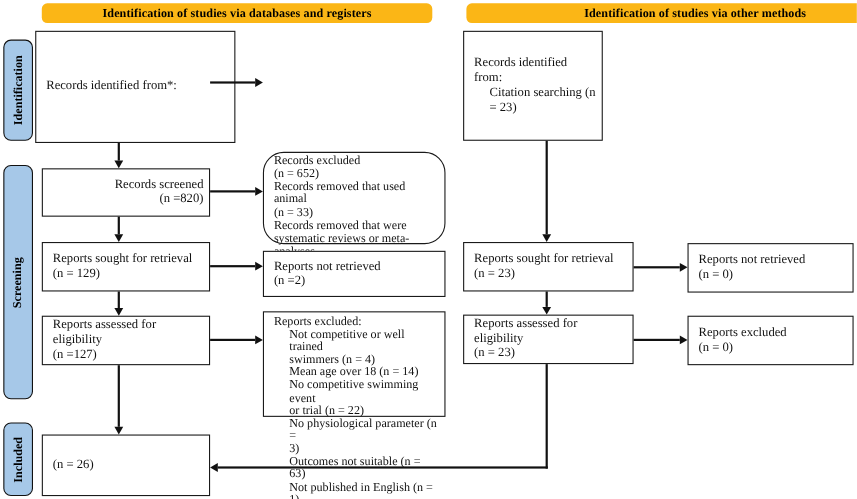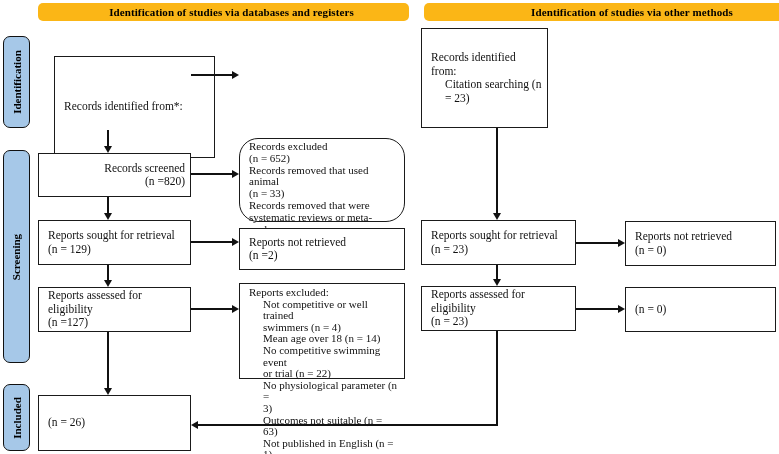--- a/index.html
+++ b/index.html
@@ -42,34 +42,34 @@
   .arrL { position:absolute; width:0; height:0;
           border-top:4px solid transparent; border-bottom:4px solid transparent;
           border-right:7px solid #111; }
   i { font-style:italic; }
 </style>
 </head>
 <body>
 
 <div class="fig">
 
-  <div class="hdr" style="left:38px; top:3px; width:355px;padding-left:16px;">Identification of studies via databases and registers</div>
+  <div class="hdr" style="left:38px; top:3px; width:355px;">Identification of studies via databases and registers</div>
   <div class="hdr" style="left:424px; top:3px; width:352px;padding-left:32px;">Identification of studies via other methods</div>
 
   <div class="side" style="top:36px; height:92px;">
     <span>Identification</span>
   </div>
   <div class="side" style="top:150px; height:213px;">
     <span>Screening</span>
   </div>
   <div class="side" style="top:384px; height:67px;">
     <span>Included</span>
   </div>
 
-  <div class="box center" style="left:54px; top:28px; width:161px; height:102px;margin-top:28px;">
+  <div class="box center" style="left:32px; top:28px; width:182px; height:102px;">
     <div>Records identified from*:</div>
   </div>
 
 
   <div class="box center" style="left:421px; top:28px; width:127px; height:100px;">
     <div>Records identified from:</div>
     <div class="ind">Citation searching (n = 23)</div>
   </div>
 
   <div class="box center" style="left:38px; top:153px; width:153px; height:44px;text-align:right;">
@@ -122,20 +122,21 @@
 Outcomes not suitable (n = 63)
 Not published in English (n = 1)</div>
   </div>
 
   <div class="box center" style="left:421px; top:286px; width:155px; height:45px;">
     <div>Reports assessed for eligibility</div>
     <div>(n = 23)</div>
   </div>
 
   <div class="box center" style="left:625px; top:287px; width:151px; height:45px;">
+    <div>Reports excluded</div>
     <div>(n = 0)</div>
   </div>
 
   <div class="box center" style="left:38px; top:395px; width:153px; height:56px;">
     <div>(n = 26)</div>
   </div>
 
   <div class="vl" style="left:107px; top:130px; height:16px;"></div>
   <div class="arrD" style="left:104px; top:146px;"></div>
   <div class="vl" style="left:107px; top:197px; height:16px;"></div>

